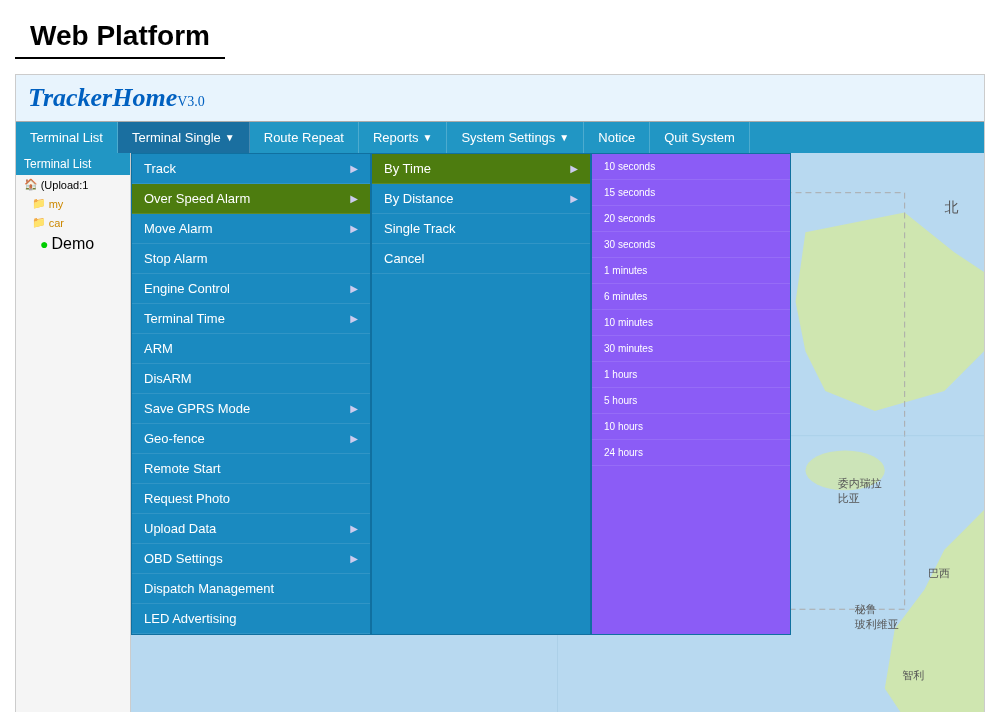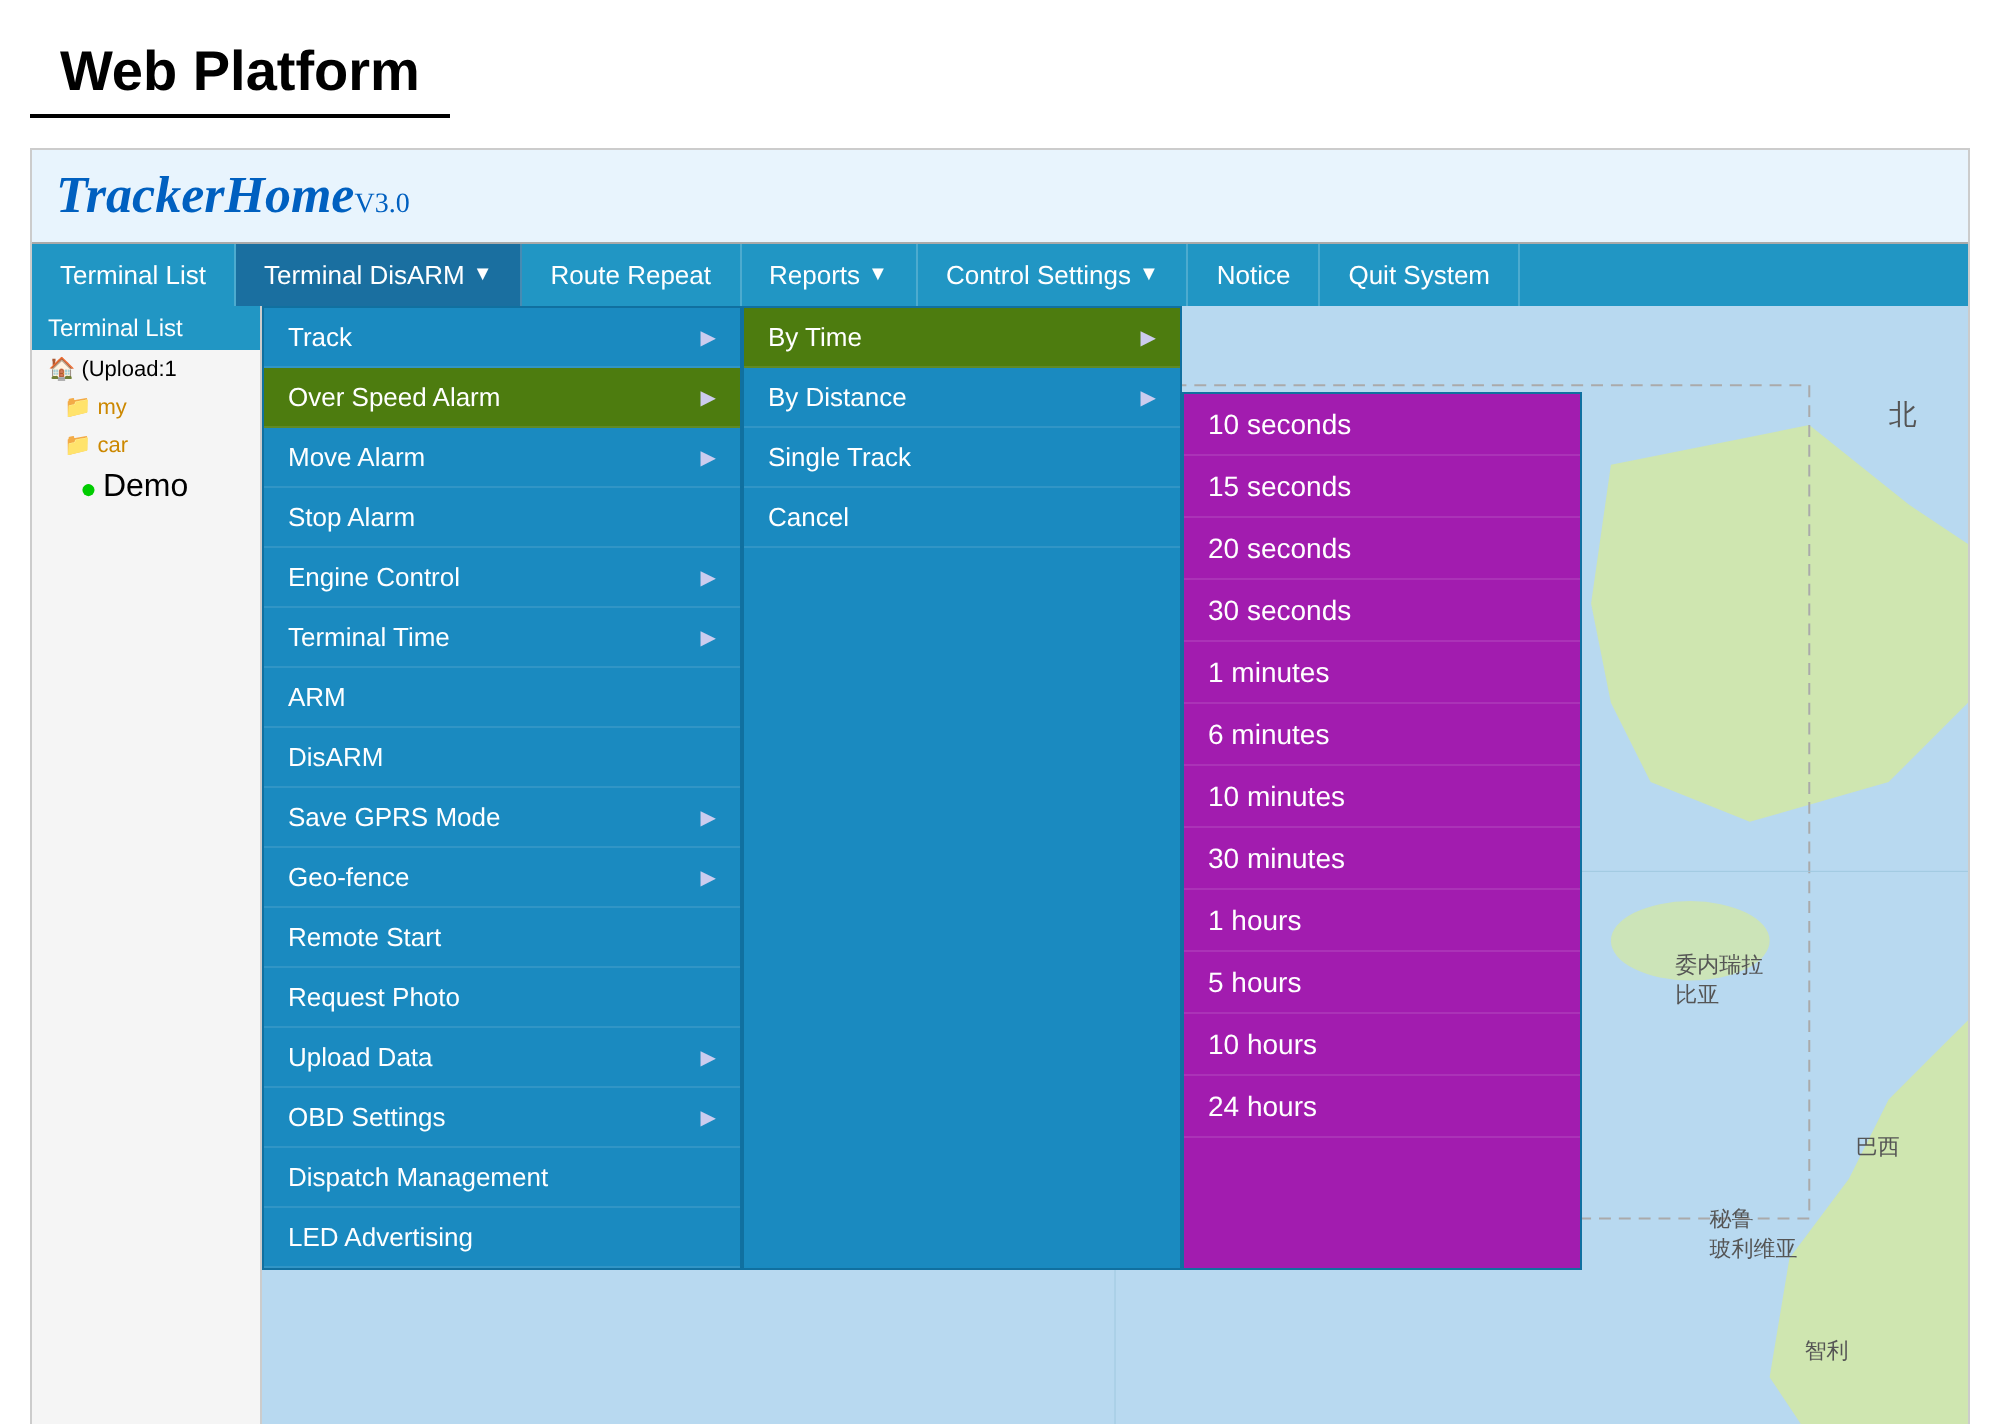--- a/index.html
+++ b/index.html
@@ -140,26 +140,25 @@
 
     .dropdown-menu-sub {
       background: #1a8ac0;
       min-width: 220px;
       border: 1px solid #1070a0;
       color: #fff;
       font-size: 13px;
     }
 
     .dropdown-menu-times {
-      background: #a21caf;
+      background: #8b5cf6;
       min-width: 200px;
       border: 1px solid #1070a0;
       color: #fff;
-      font-size: 14px;
-      margin-top: 43px;
+      font-size: 10px;
     }
 
     .map-label {
       position: absolute;
       color: #555;
       font-size: 14px;
       font-family: sans-serif;
     }
   </style>
 </head>
@@ -175,32 +174,32 @@
     <span class="app-logo">
       <span>TrackerHome</span><span class="version">V3.0</span>
     </span>
   </div>
 
   <div class="nav-bar">
     <div class="nav-item">
       <span>Terminal List</span>
     </div>
     <div class="nav-item active">
-      <span>Terminal DisARM</span>
+      <span>Terminal Single</span>
       <span class="nav-arrow">▼</span>
     </div>
     <div class="nav-item">
       <span>Route Repeat</span>
     </div>
     <div class="nav-item">
       <span>Reports</span>
       <span class="nav-arrow">▼</span>
     </div>
     <div class="nav-item">
-      <span>Control Settings</span>
+      <span>System Settings</span>
       <span class="nav-arrow">▼</span>
     </div>
     <div class="nav-item">
       <span>Notice</span>
     </div>
     <div class="nav-item">
       <span>Quit System</span>
     </div>
   </div>
 

